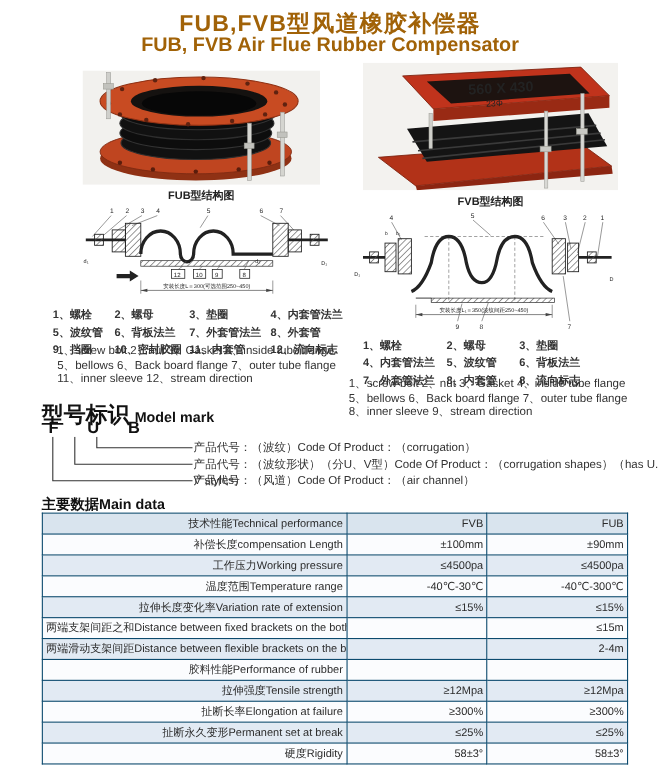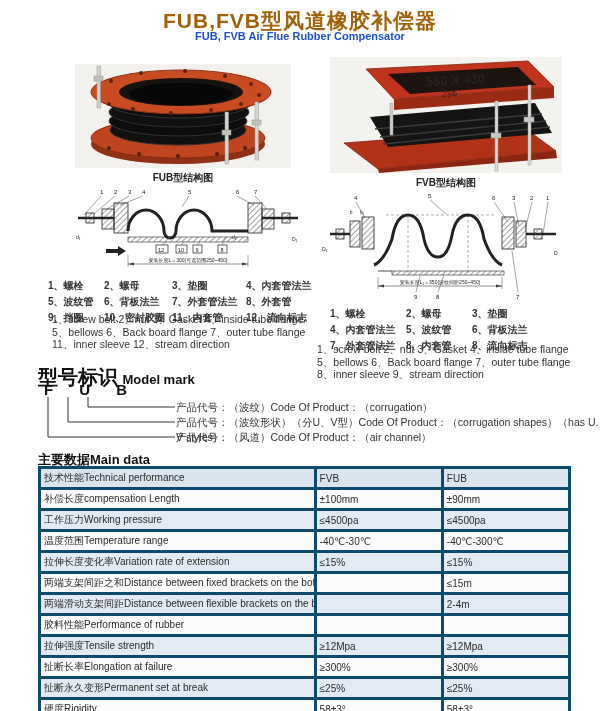--- a/index.html
+++ b/index.html
@@ -1,21 +1,21 @@
 <!DOCTYPE html>
 <html><head>
 <meta charset="utf-8">
 <style>
   html,body{margin:0;padding:0;background:#e8e8e8;}
   .page{position:relative;width:600px;height:711px;margin:0 auto;background:#ffffff;
         font-family:"Liberation Sans","DejaVu Sans",sans-serif;color:#222;overflow:hidden;}
   .title-cn{position:absolute;top:7px;left:0;width:100%;text-align:center;
             font-size:21px;font-weight:bold;letter-spacing:1px;color:#a16207;}
   .title-en{position:absolute;top:30px;left:0;width:100%;text-align:center;
-            font-size:11px;font-weight:bold;color:#1d4ed8;}
+            font-size:18px;font-weight:bold;color:#a16207;}
   .photo{position:absolute;}
   .caption{position:absolute;text-align:center;font-size:10px;font-weight:bold;color:#222;}
   .diag{position:absolute;}
   svg text{font-family:"Liberation Sans","DejaVu Sans",sans-serif;fill:#222;}
   .legend-cn{position:absolute;display:grid;column-gap:4px;row-gap:2px;
              font-size:10px;font-weight:bold;color:#333;}
   .legend-cn-fub{left:48px;top:279px;width:262px;grid-template-columns:52px 64px 70px 72px;}
   .legend-cn-fvb{left:330px;top:307px;width:216px;grid-template-columns:72px 62px 72px;}
   .legend-en{position:absolute;font-size:10.5px;color:#333;line-height:12.5px;}
   .legend-en-fub{left:52px;top:313px;width:268px;}
@@ -24,21 +24,21 @@
   .sec-heading .cn{font-size:20px;font-weight:bold;}
   .sec-heading .en{font-size:13px;font-weight:bold;margin-top:24px;}
   .model-heading{left:38px;top:364px;}
   .main-heading{left:38px;top:450px;}
   .fub-letters{position:absolute;top:381px;font-size:15px;font-weight:bold;color:#111;}
   .model-connector{position:absolute;left:40px;top:397px;}
   .model-rows{position:absolute;left:176px;top:400px;font-size:10.5px;color:#333;}
   .model-rows div{height:15px;line-height:15px;}
   .data-table{position:absolute;left:38px;top:466px;width:533px;border-collapse:collapse;
               font-size:10px;color:#2b2b2b;table-layout:fixed;}
-  .data-table th,.data-table td{border:3px solid #0c4a6e;text-align:left;
+  .data-table th,.data-table td{border:1px solid #0c4a6e;text-align:right;
               padding:2px 3px;height:12px;overflow:hidden;white-space:nowrap;}
   .data-table th{background:#d9e4ee;font-weight:normal;}
   .data-table tbody tr:nth-child(odd) td{background:#fbfcfe;}
   .data-table tbody tr:nth-child(even) td{background:#e2eaf3;}
   .col-label{width:52%;}.col-v{width:24%;}
 </style>
 </head>
 <body>
 
 <div class="page">

